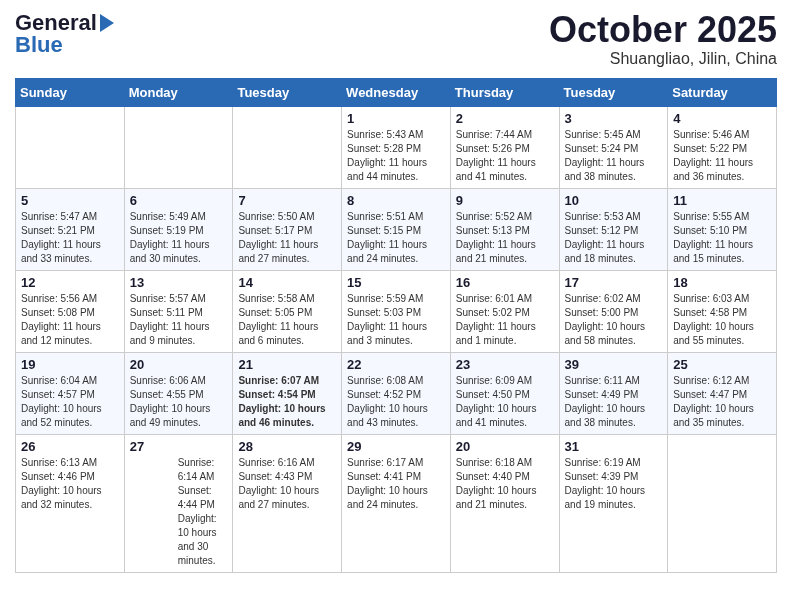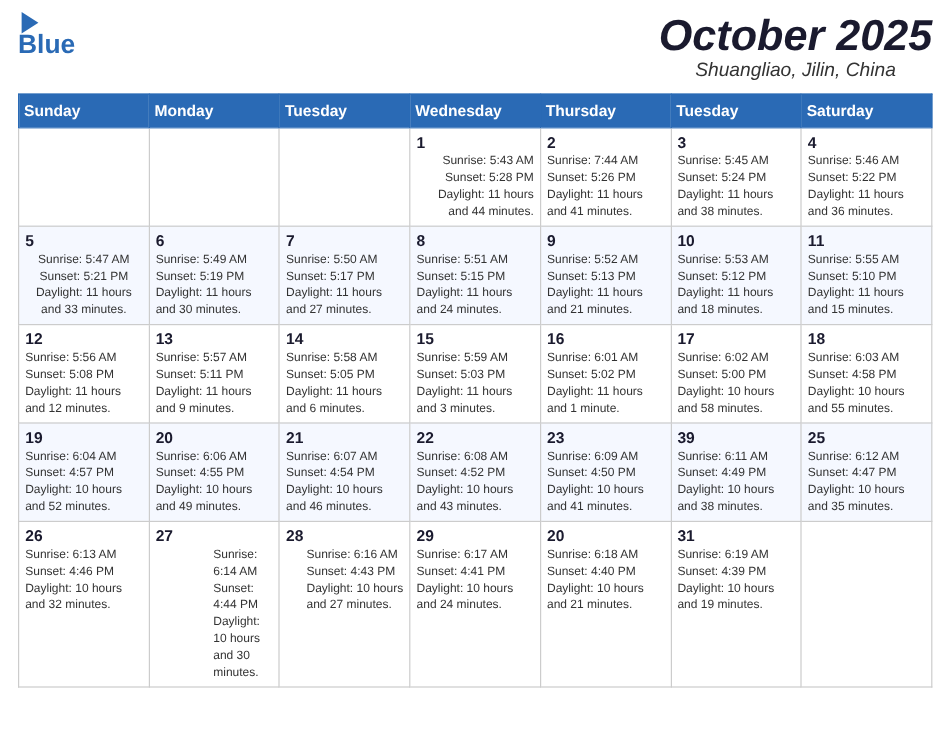--- a/index.html
+++ b/index.html
@@ -18,22 +18,21 @@
       justify-content: space-between;
       align-items: flex-start;
       margin-bottom: 10px;
     }
     .logo {
       display: flex;
       flex-direction: column;
       align-items: flex-start;
     }
     .title-area {
-      text-align: center;
-      font-style: italic;
+      text-align: right;
     }
     .month-title {
       font-size: 36px;
       font-weight: bold;
       color: #1a1a2e;
       line-height: 1.1;
     }
     .location {
       font-size: 16px;
       color: #333;
@@ -83,20 +82,21 @@
     }
     th:first-child { border-radius: 0; }
   </style>
 </head>
 <body>
 
 <div class="container">
   <div class="header">
     <div class="logo">
       <div style="display:flex;align-items:center;">
+        <span style="font-size:22px;font-weight:bold;color:#1a1a2e;">General</span>
         <span style="display:inline-block;width:0;height:0;border-top:9px solid transparent;border-bottom:9px solid transparent;border-left:14px solid #2a6ab5;margin-left:3px;"></span>
       </div>
       <span style="font-size:22px;font-weight:bold;color:#2a6ab5;margin-top:-4px;">Blue</span>
     </div>
     <div class="title-area">
       <div class="month-title">October 2025</div>
       <div class="location">Shuangliao, Jilin, China</div>
     </div>
   </div>
 
@@ -112,21 +112,21 @@
           <th>Saturday</th>
         </tr>
     </thead>
     <tbody id="calendar-body">
         <tr>
           <td class="empty-cell"></td>
           <td class="empty-cell"></td>
           <td class="empty-cell"></td>
           <td>
             <span class="day-number">1</span>
-            <div class="day-info" style="white-space: pre-line; text-align: right;">Sunrise: 5:43 AM
+            <div class="day-info" style="white-space: pre-line;">Sunrise: 5:43 AM
 Sunset: 5:28 PM
 Daylight: 11 hours
 and 44 minutes.</div>
           </td>
           <td>
             <span class="day-number">2</span>
             <div class="day-info" style="white-space: pre-line;">Sunrise: 7:44 AM
 Sunset: 5:26 PM
 Daylight: 11 hours
 and 41 minutes.</div>
@@ -142,21 +142,21 @@
             <span class="day-number">4</span>
             <div class="day-info" style="white-space: pre-line;">Sunrise: 5:46 AM
 Sunset: 5:22 PM
 Daylight: 11 hours
 and 36 minutes.</div>
           </td>
         </tr>
         <tr>
           <td>
             <span class="day-number">5</span>
-            <div class="day-info" style="white-space: pre-line; text-align: center;">Sunrise: 5:47 AM
+            <div class="day-info" style="white-space: pre-line;">Sunrise: 5:47 AM
 Sunset: 5:21 PM
 Daylight: 11 hours
 and 33 minutes.</div>
           </td>
           <td>
             <span class="day-number">6</span>
             <div class="day-info" style="white-space: pre-line;">Sunrise: 5:49 AM
 Sunset: 5:19 PM
 Daylight: 11 hours
 and 30 minutes.</div>
@@ -258,21 +258,21 @@
           </td>
           <td>
             <span class="day-number">20</span>
             <div class="day-info" style="white-space: pre-line;">Sunrise: 6:06 AM
 Sunset: 4:55 PM
 Daylight: 10 hours
 and 49 minutes.</div>
           </td>
           <td>
             <span class="day-number">21</span>
-            <div class="day-info" style="white-space: pre-line;">Sunrise: 6:07 AM
+            <div class="day-info" style="white-space: pre-line; font-weight: bold;">Sunrise: 6:07 AM
 Sunset: 4:54 PM
 Daylight: 10 hours
 and 46 minutes.</div>
           </td>
           <td>
             <span class="day-number">22</span>
             <div class="day-info" style="white-space: pre-line;">Sunrise: 6:08 AM
 Sunset: 4:52 PM
 Daylight: 10 hours
 and 43 minutes.</div>
@@ -309,21 +309,21 @@
           </td>
           <td>
             <span class="day-number">27</span>
             <div class="day-info" style="white-space: pre-line; margin-left: 48px;">Sunrise: 6:14 AM
 Sunset: 4:44 PM
 Daylight: 10 hours
 and 30 minutes.</div>
           </td>
           <td>
             <span class="day-number">28</span>
-            <div class="day-info" style="white-space: pre-line; margin-left: 17px;">Sunrise: 6:16 AM
+            <div class="day-info" style="white-space: pre-line;">Sunrise: 6:16 AM
 Sunset: 4:43 PM
 Daylight: 10 hours
 and 27 minutes.</div>
           </td>
           <td>
             <span class="day-number">29</span>
             <div class="day-info" style="white-space: pre-line;">Sunrise: 6:17 AM
 Sunset: 4:41 PM
 Daylight: 10 hours
 and 24 minutes.</div>

